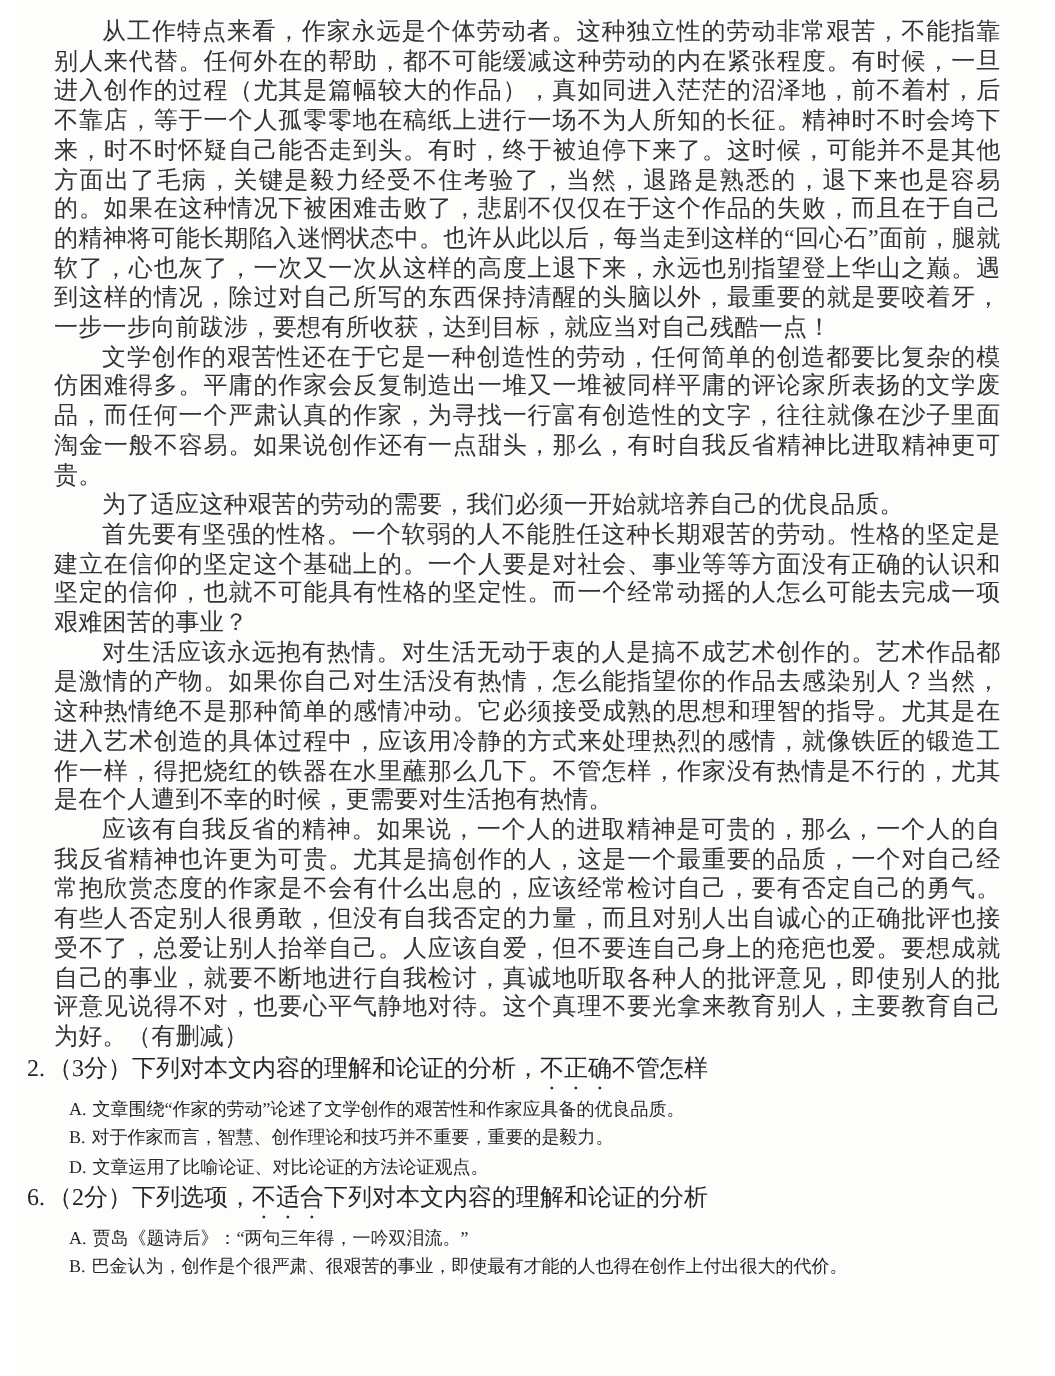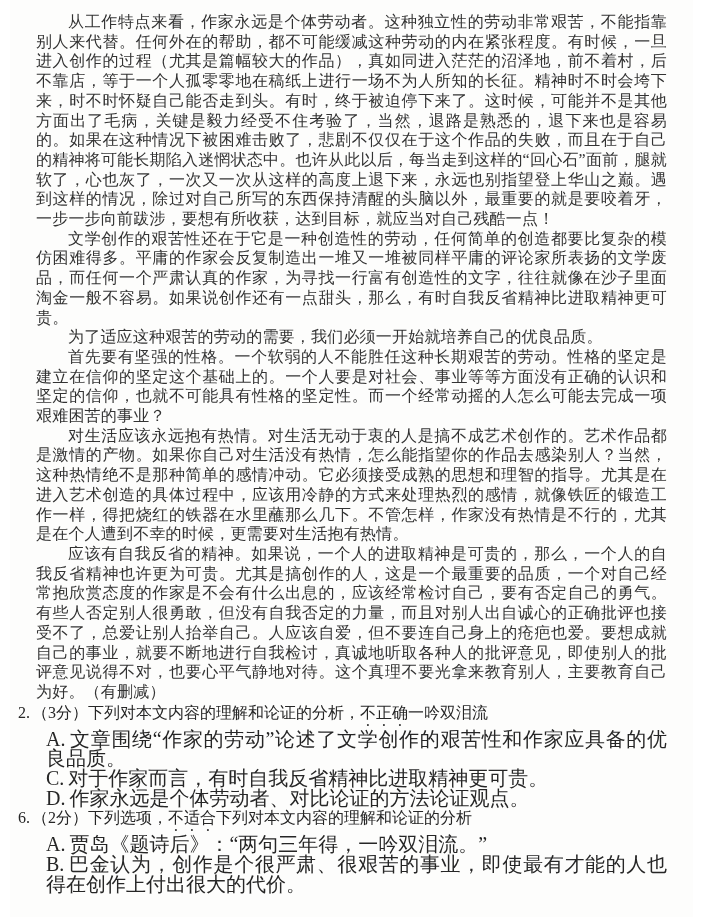--- a/index.html
+++ b/index.html
@@ -48,21 +48,21 @@
     -webkit-text-emphasis: filled dot #2e2e2e;
     -webkit-text-emphasis-position: under right;
     text-emphasis: filled dot #2e2e2e;
     text-emphasis-position: under right;
   }
   .options {
     margin: 0;
   }
   .option {
     margin: 0 0 0 10px;
-    font-size: 20px;
+    font-size: 12px;
     line-height: 19.7px;
     text-align: justify;
     color: #262626;
   }
   .opt-label { padding-right: 4px; }
 </style>
 </head>
 <body>
 
 <div class="page">
@@ -73,26 +73,26 @@
     <p>为了适应这种艰苦的劳动的需要，我们必须一开始就培养自己的优良品质。</p>
     <p>首先要有坚强的性格。一个软弱的人不能胜任这种长期艰苦的劳动。性格的坚定是建立在信仰的坚定这个基础上的。一个人要是对社会、事业等等方面没有正确的认识和坚定的信仰，也就不可能具有性格的坚定性。而一个经常动摇的人怎么可能去完成一项艰难困苦的事业？</p>
     <p>对生活应该永远抱有热情。对生活无动于衷的人是搞不成艺术创作的。艺术作品都是激情的产物。如果你自己对生活没有热情，怎么能指望你的作品去感染别人？当然，这种热情绝不是那种简单的感情冲动。它必须接受成熟的思想和理智的指导。尤其是在进入艺术创造的具体过程中，应该用冷静的方式来处理热烈的感情，就像铁匠的锻造工作一样，得把烧红的铁器在水里蘸那么几下。不管怎样，作家没有热情是不行的，尤其是在个人遭到不幸的时候，更需要对生活抱有热情。</p>
     <p>应该有自我反省的精神。如果说，一个人的进取精神是可贵的，那么，一个人的自我反省精神也许更为可贵。尤其是搞创作的人，这是一个最重要的品质，一个对自己经常抱欣赏态度的作家是不会有什么出息的，应该经常检讨自己，要有否定自己的勇气。有些人否定别人很勇敢，但没有自我否定的力量，而且对别人出自诚心的正确批评也接受不了，总爱让别人抬举自己。人应该自爱，但不要连自己身上的疮疤也爱。要想成就自己的事业，就要不断地进行自我检讨，真诚地听取各种人的批评意见，即使别人的批评意见说得不对，也要心平气静地对待。这个真理不要光拿来教育别人，主要教育自己为好。（有删减）</p>
   </div>
 
   <div class="questions">
 
     <div class="question">
       <p class="qstem">
-        <span class="qnum">2.</span><span>（3分）</span><span>下列对本文内容的理解和论证的分析，</span><span class="em-dots">不正确</span><span>一吟双泪流</span>
+        <span class="qnum">2.</span><span>（3分）</span><span>下列对本文内容的理解和论证的分析，</span><span class="em-dots">不正确</span><span>不管怎样</span>
       </p>
       <div class="options">
         <p class="option"><span class="opt-label">A.</span><span>文章围绕“作家的劳动”论述了文学创作的艰苦性和作家应具备的优良品质。</span></p>
-        <p class="option"><span class="opt-label">C.</span><span>对于作家而言，有时自我反省精神比进取精神更可贵。</span></p>
-        <p class="option"><span class="opt-label">D.</span><span>作家永远是个体劳动者、对比论证的方法论证观点。</span></p>
+        <p class="option"><span class="opt-label">B.</span><span>对于作家而言，智慧、创作理论和技巧并不重要，重要的是毅力。</span></p>
+        <p class="option"><span class="opt-label">D.</span><span>文章运用了比喻论证、对比论证的方法论证观点。</span></p>
       </div>
     </div>
 
     <div class="question">
       <p class="qstem">
         <span class="qnum">6.</span><span>（2分）</span><span>下列选项，</span><span class="em-dots">不适合</span><span>下列对本文内容的理解和论证的分析</span>
       </p>
       <div class="options">
         <p class="option"><span class="opt-label">A.</span><span>贾岛《题诗后》：“两句三年得，一吟双泪流。”</span></p>
         <p class="option"><span class="opt-label">B.</span><span>巴金认为，创作是个很严肃、很艰苦的事业，即使最有才能的人也得在创作上付出很大的代价。</span></p>

